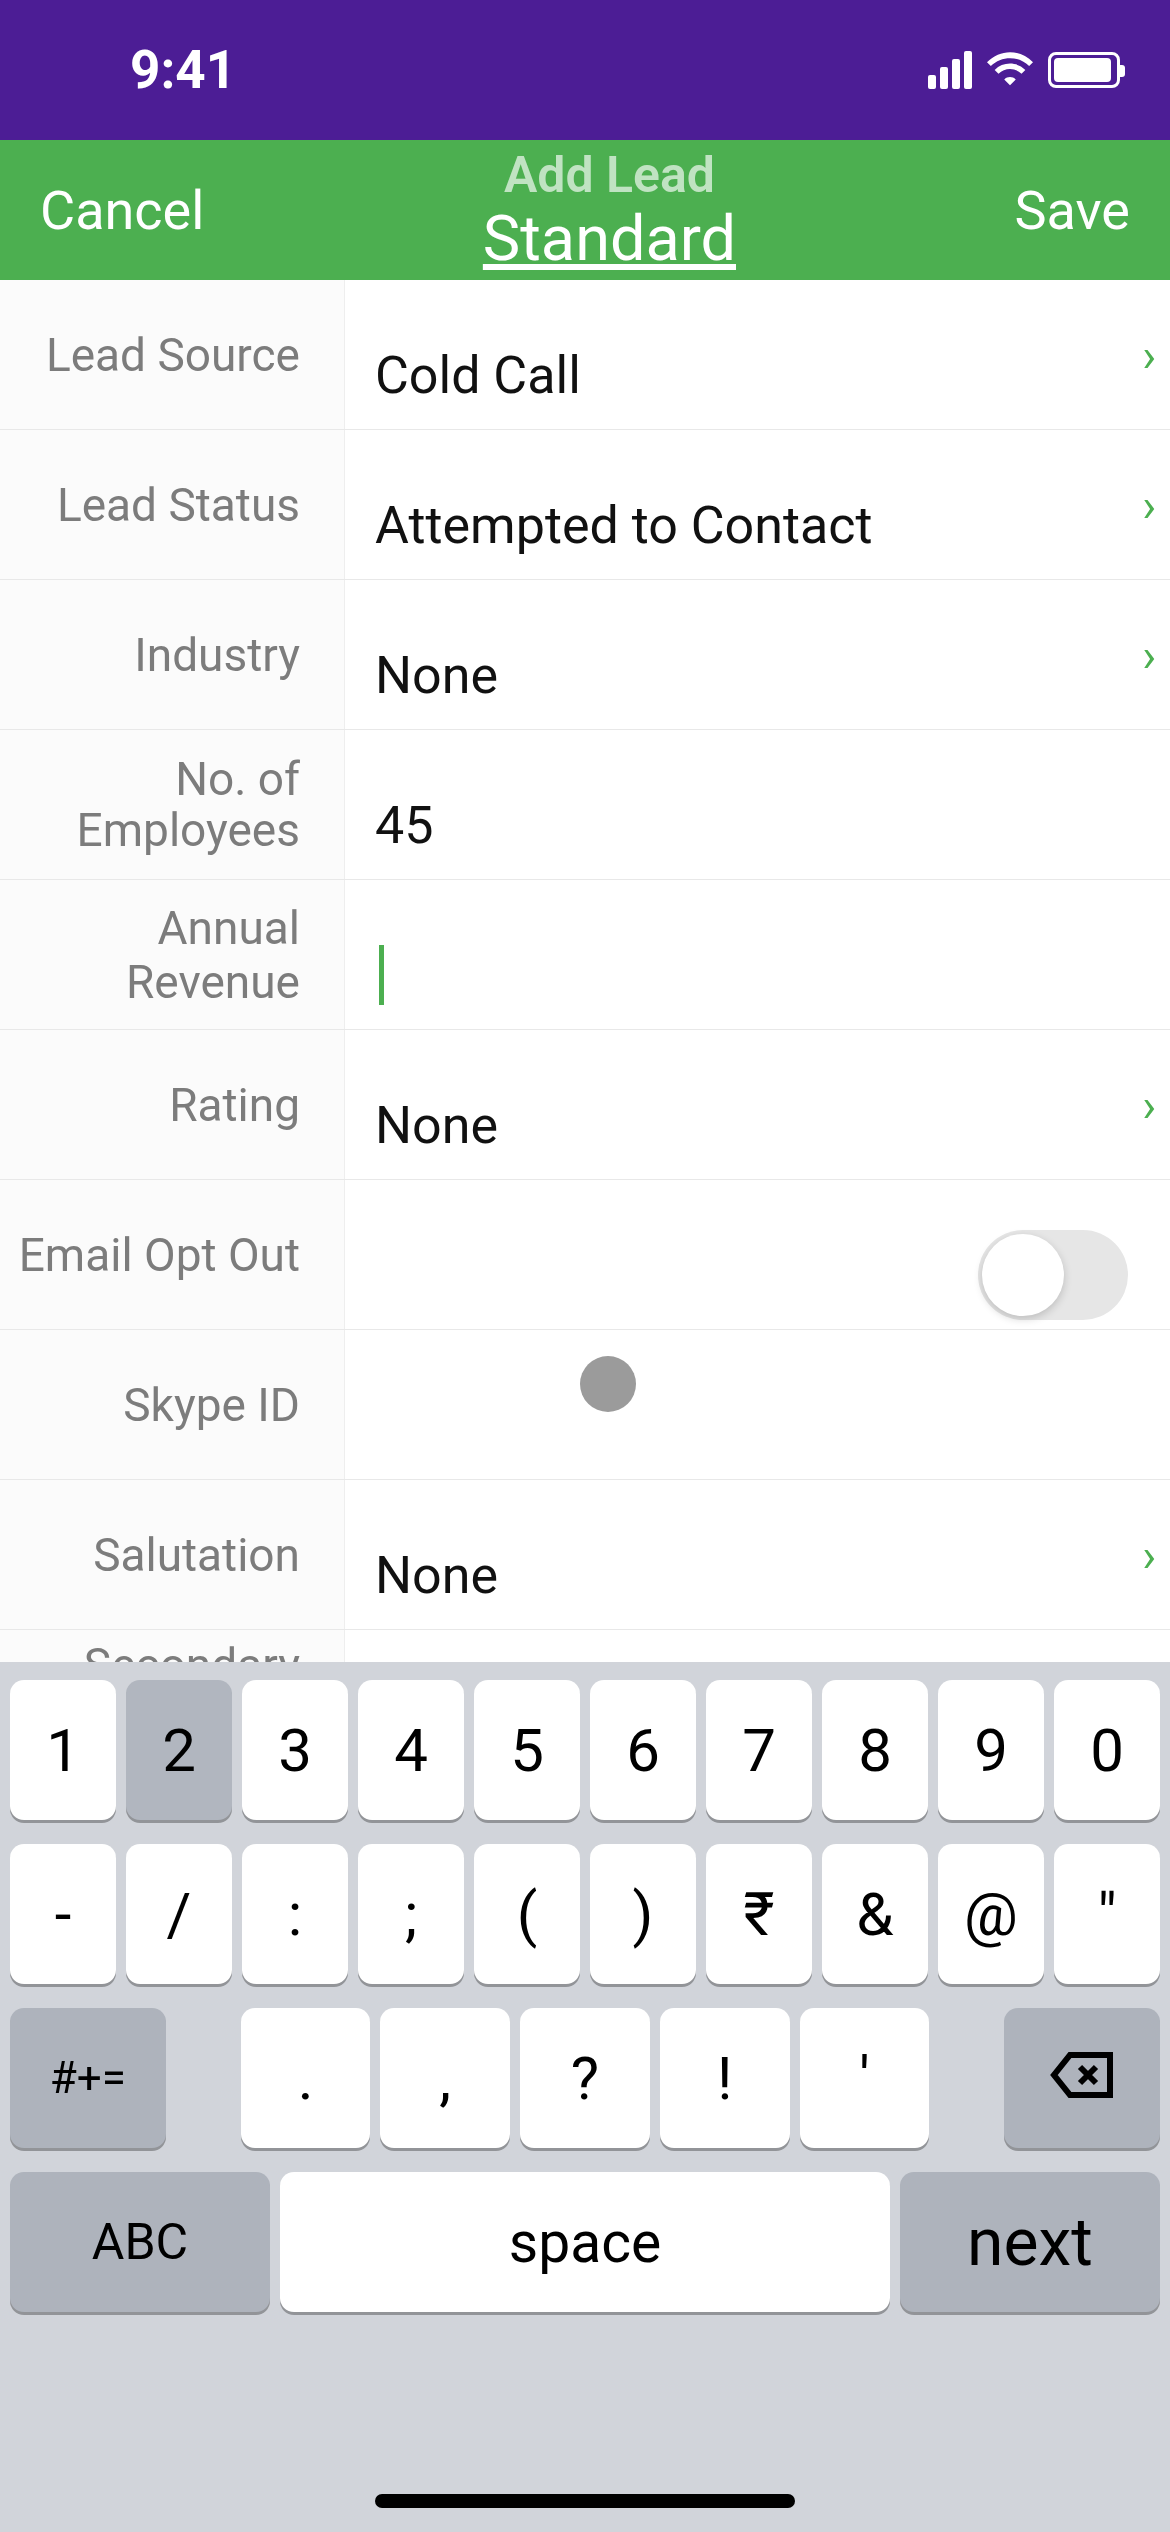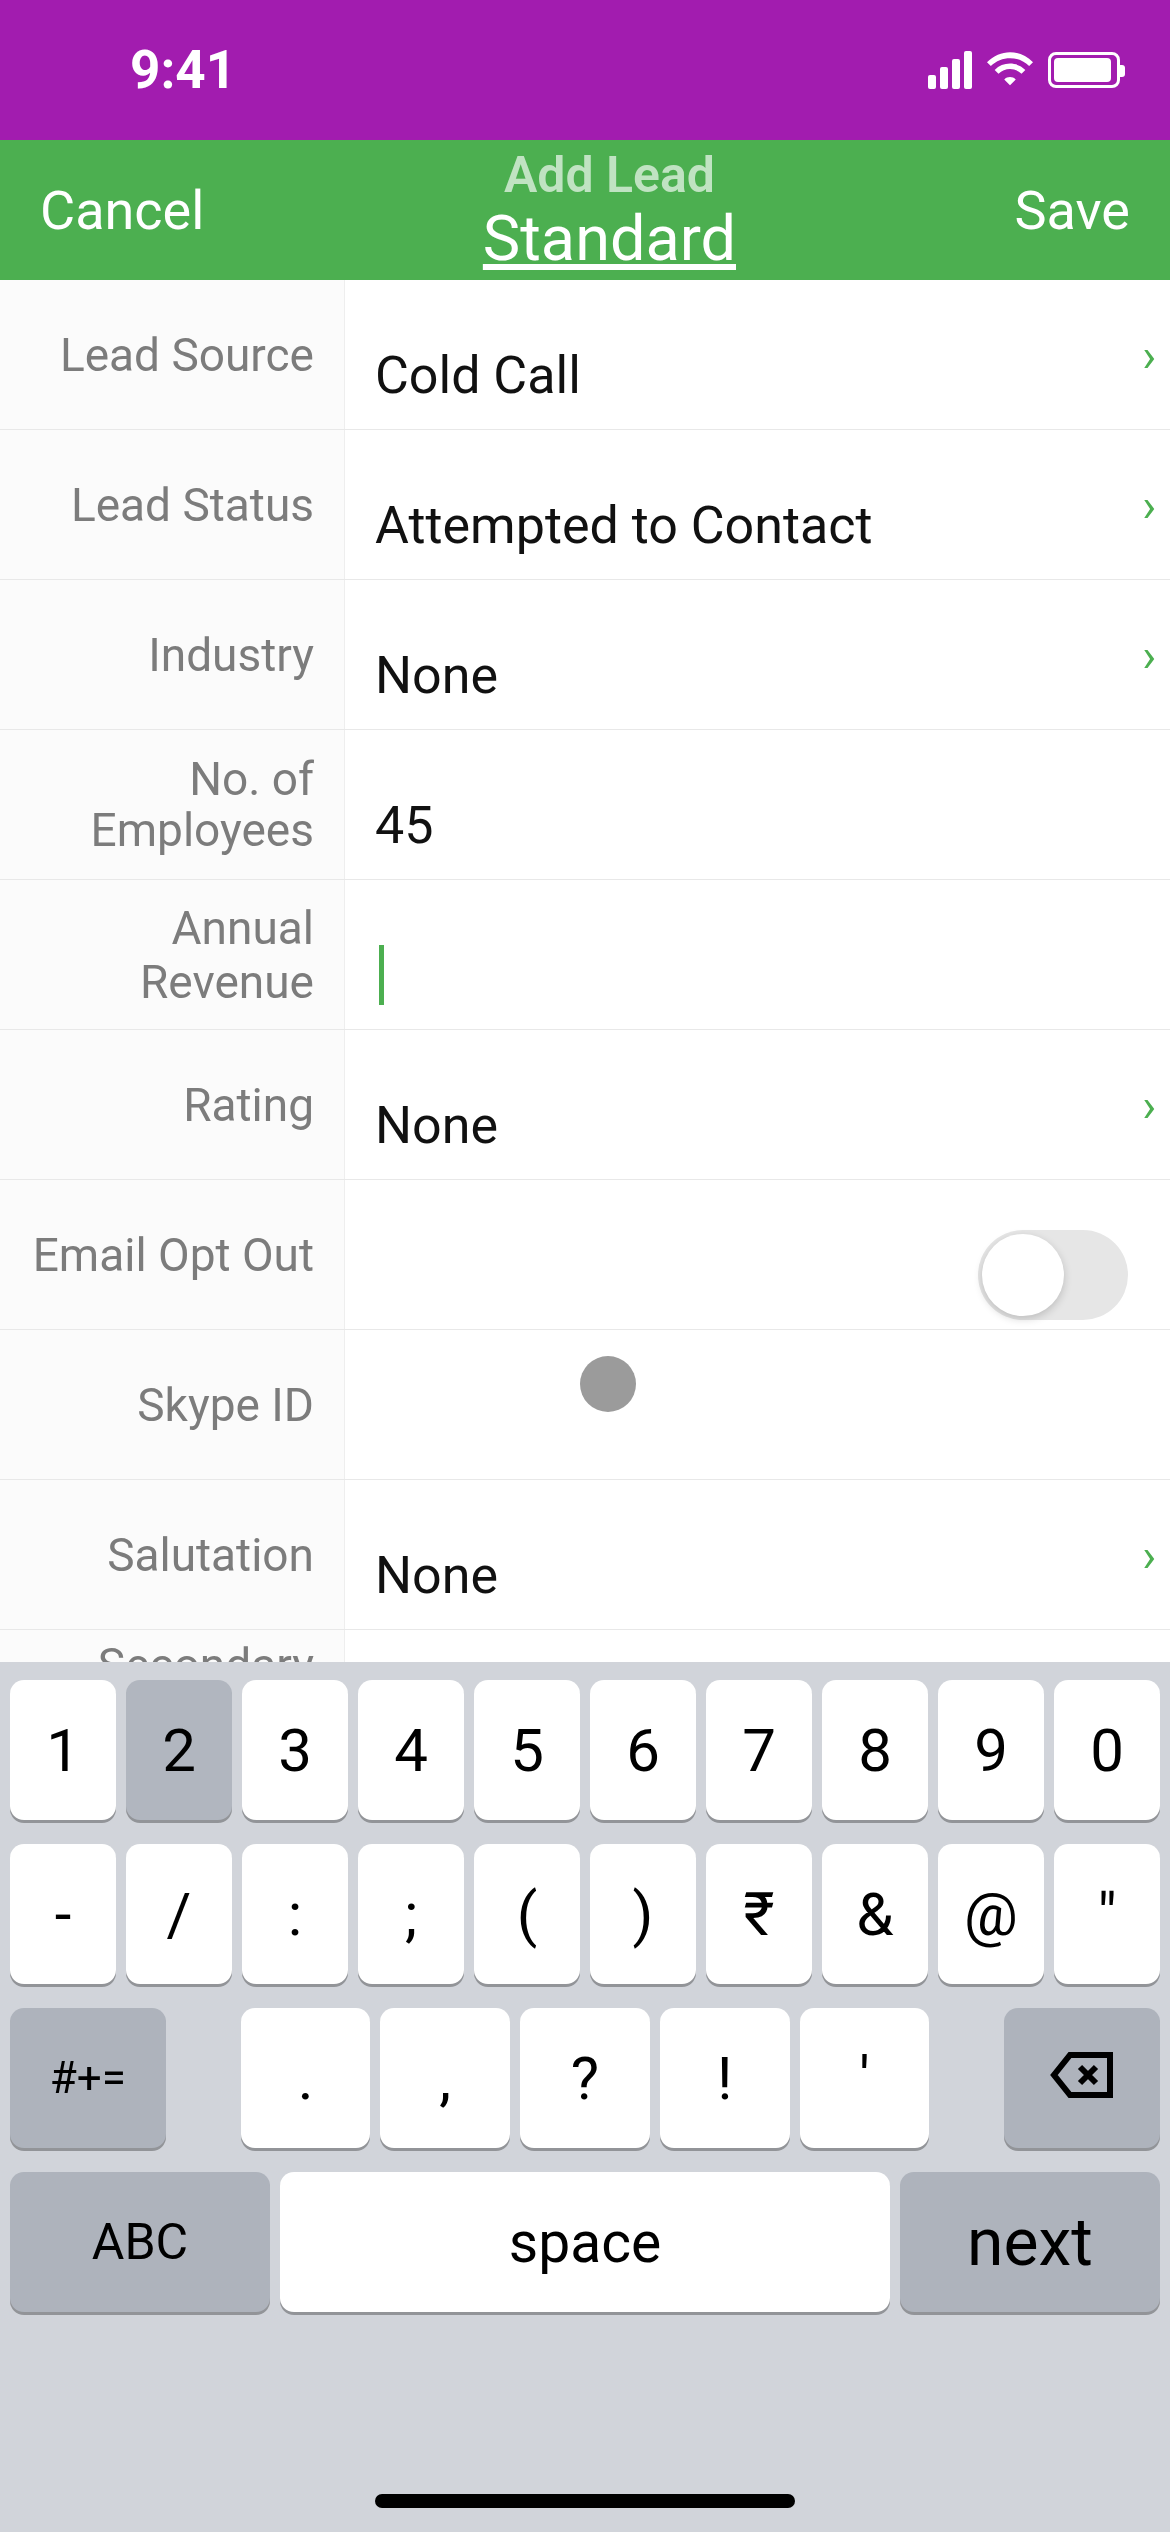--- a/index.html
+++ b/index.html
@@ -17,21 +17,21 @@
     }
     .container {
       width: 100%;
       height: 100%;
       display: flex;
       flex-direction: column;
     }
     
     .status-bar {
       height: 140px;
-      background: #a21caf;
+      background: #4c1d95;
       display: flex;
       align-items: center;
       justify-content: space-between;
       padding: 0 50px;
       color: #fff;
     }
     .status-time {
       font-size: 53px;
       font-weight: 700;
       margin-left: 80px;
@@ -124,21 +124,21 @@
     .form-row {
       display: flex;
       align-items: center;
       min-height: 150px;
       border-bottom: 1px solid #e8e8e8;
       background: #fff;
     }
     .row-label {
       width: 345px;
       text-align: right;
-      padding-right: 30px;
+      padding-right: 44px;
       color: #7c7c7c;
       font-size: 46px;
       background: #fbfbfb;
       align-self: stretch;
       display: flex;
       align-items: center;
       justify-content: flex-end;
       border-right: 1px solid #eee;
     }
     .row-label.multiline {

